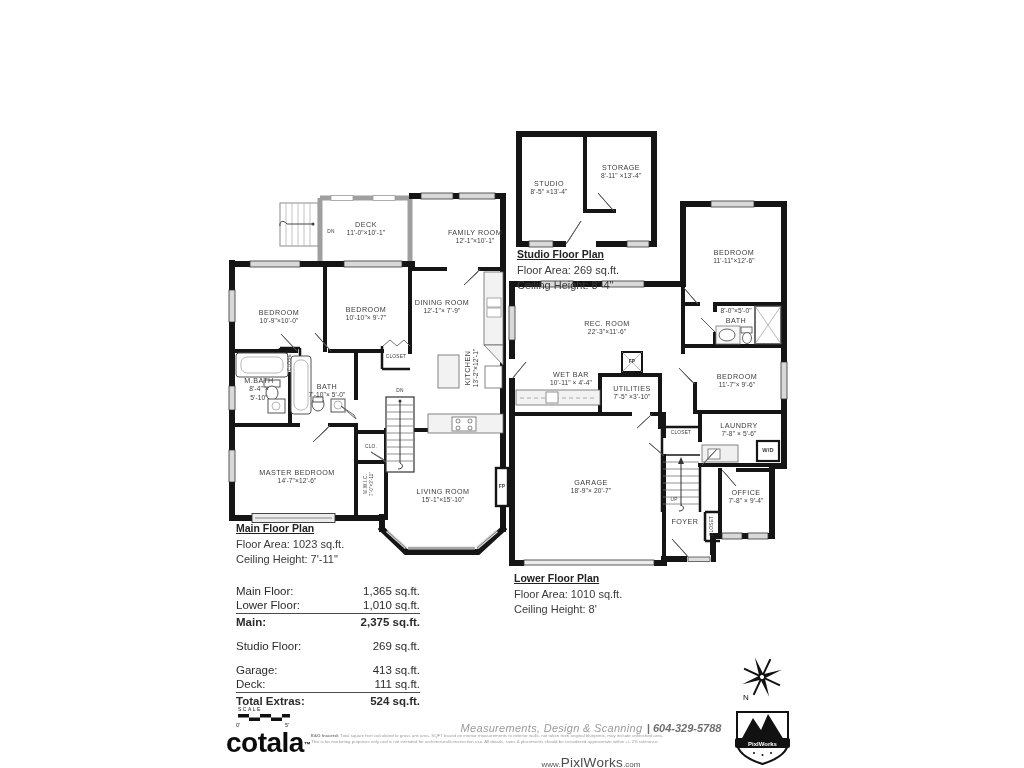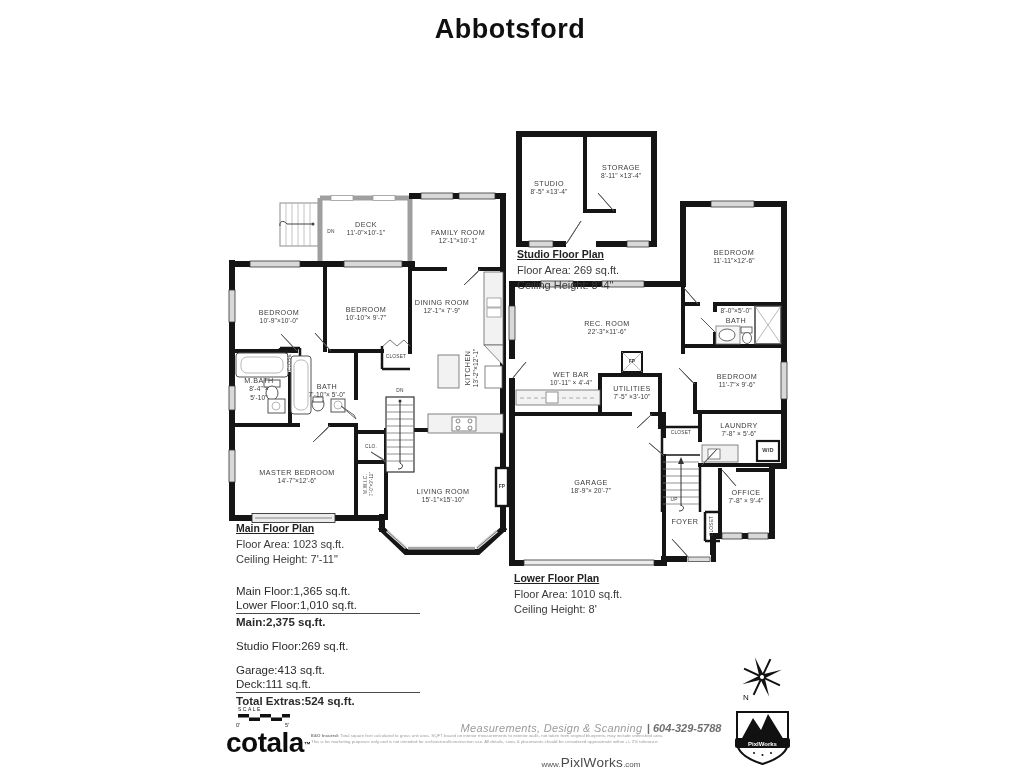--- a/index.html
+++ b/index.html
@@ -18,21 +18,21 @@
   .t .rname{font-size:4.8px;letter-spacing:.2px}
   .t .rdims{font-size:4.5px}
   .b .rname{font-weight:bold}
   .wrap{white-space:normal;width:38px}
   
   .plabel{position:absolute;z-index:6;color:#222}
   .pl-title{font-weight:bold;font-size:10.5px;text-decoration:underline;margin-bottom:3px}
   .pl-line{font-size:11px;line-height:1.35;color:#3a3a3a}
   
   .sum{position:absolute;left:236px;top:584px;width:184px;z-index:6;font-size:11.5px;color:#2b2b2b}
-  .sum-row{display:flex;justify-content:flex-start;line-height:14px}
+  .sum-row{display:flex;justify-content:space-between;line-height:14px}
   .sum-row.bold{font-weight:bold}
   .rule{border-top:1.5px solid #4a4a4a;margin:1px 0}
   .gap{height:10px}
   
   .scale-label{position:absolute;left:238px;top:706px;font-size:5px;letter-spacing:1.5px;color:#222;z-index:6}
   .scale-zero{position:absolute;left:236px;top:722px;font-size:5.5px;color:#222;z-index:6}
   .scale-five{position:absolute;left:285px;top:722px;font-size:5.5px;color:#222;z-index:6}
   .brand{position:absolute;left:226px;top:727px;z-index:6;font-size:28px;font-weight:bold;
     color:#0c0c0c;letter-spacing:-.5px}
   .brand .tm{font-size:7px;vertical-align:5px;letter-spacing:0}
@@ -227,31 +227,30 @@
   <g fill="#111">
     <rect x="238" y="714" width="11" height="3.5"></rect>
     <rect x="249" y="717.5" width="11" height="3.5"></rect>
     <rect x="260" y="714" width="11" height="3.5"></rect>
     <rect x="271" y="717.5" width="11" height="3.5"></rect>
     <rect x="282" y="714" width="8" height="3.5"></rect>
   </g>
 </svg>
 
 <div class="title">
-  <div>Abbotsford</div>
 </div>
 
 <div class="rlabel" style="left:366px;top:229px">
   <span class="rname">DECK</span>
   <span class="rdims">11'-0"×10'-1"</span>
 </div>
 <div class="rlabel t" style="left:331px;top:232px">
   <span class="rname">DN</span>
 </div>
-<div class="rlabel" style="left:458px;top:237px">
+<div class="rlabel" style="left:475px;top:237px">
   <span class="rname">FAMILY ROOM</span>
   <span class="rdims">12'-1"×10'-1"</span>
 </div>
 <div class="rlabel" style="left:279px;top:317px">
   <span class="rname">BEDROOM</span>
   <span class="rdims">10'-9"×10'-0"</span>
 </div>
 <div class="rlabel" style="left:366px;top:314px">
   <span class="rname">BEDROOM</span>
   <span class="rdims">10'-10"× 9'-7"</span>

